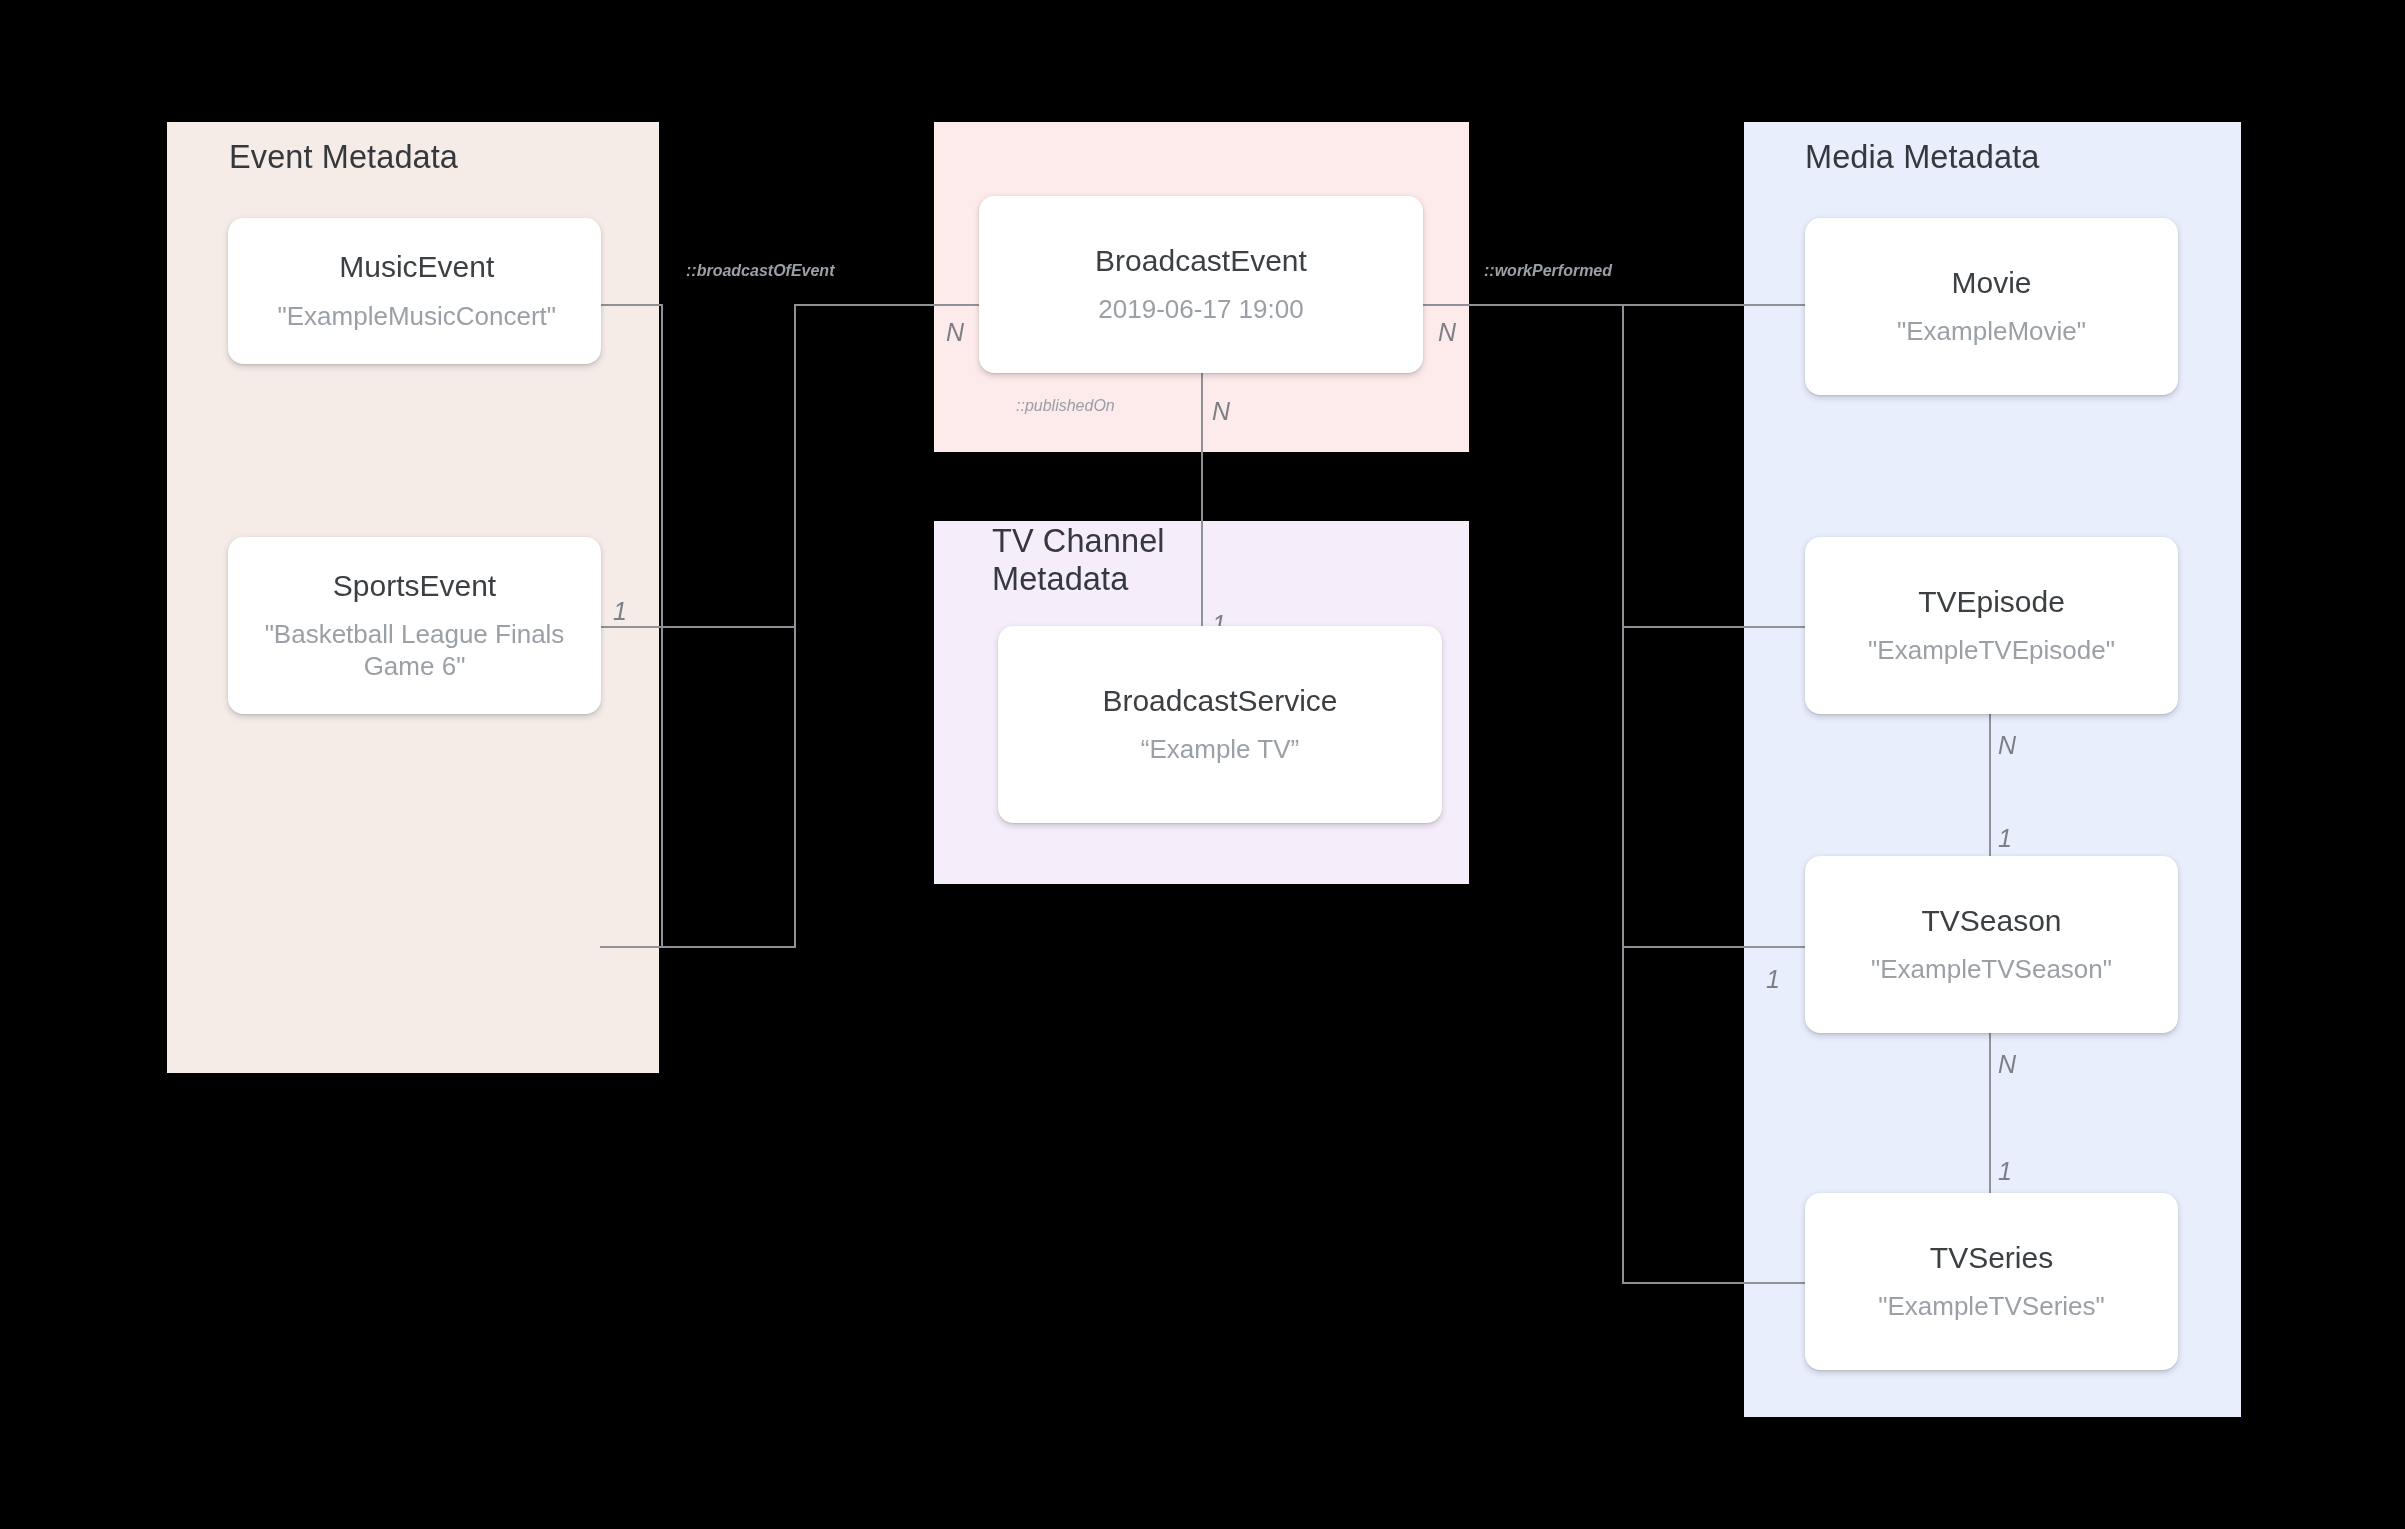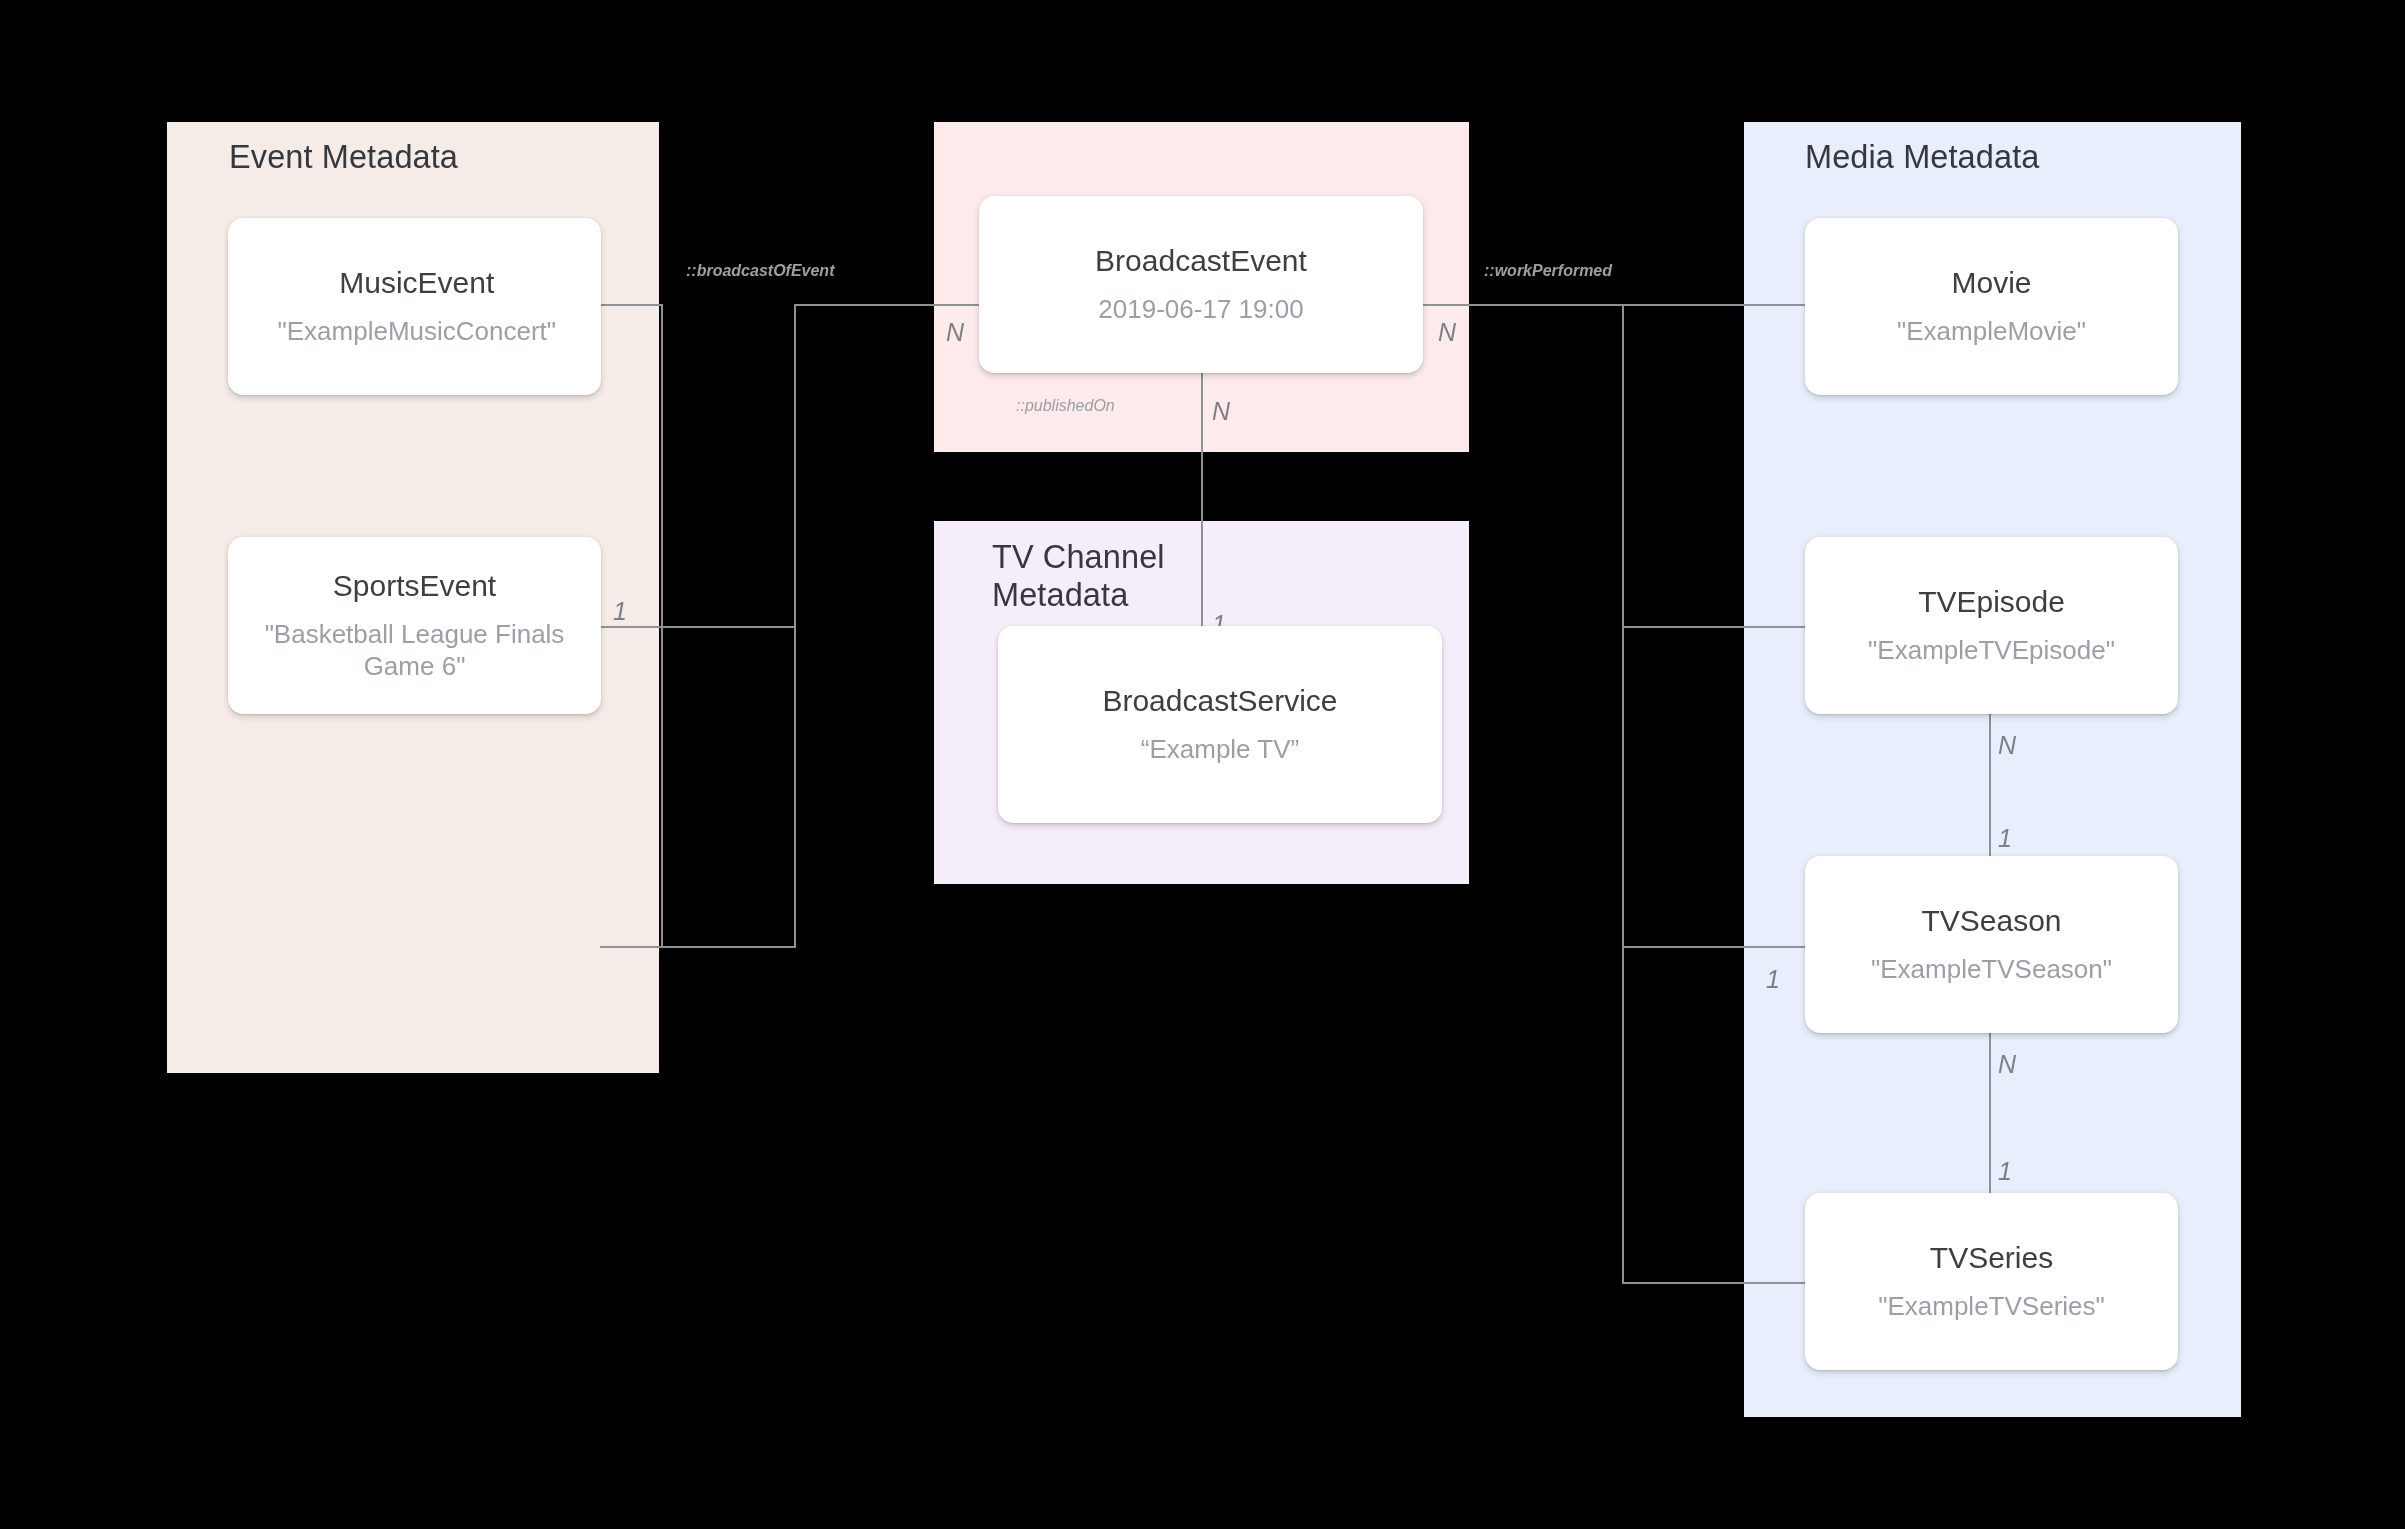--- a/index.html
+++ b/index.html
@@ -85,21 +85,21 @@
 <body>
 
 <div id="canvas">
 
   <div class="group" style="left:167px; top:122px; width:492px; height:951px; background:#f5ece8;"></div>
   <div class="group-title" style="left:229px; top:138px;">Event Metadata</div>
 
   <div class="group" style="left:934px; top:122px; width:535px; height:330px; background:#fdeaea;"></div>
 
   <div class="group" style="left:934px; top:521px; width:535px; height:363px; background:#f6edfb;"></div>
-  <div class="group-title" style="left:992px; top:538px;">TV Channel
+  <div class="group-title" style="left:992px; top:522px;">TV Channel
 Metadata</div>
 
   <div class="group" style="left:1744px; top:122px; width:497px; height:1295px; background:#e8eefc;"></div>
   <div class="group-title" style="left:1805px; top:138px;">Media Metadata</div>
 
   <div class="edge h" style="left:600px; top:304px; width:63px;"></div>
 
   <div class="edge v" style="left:661px; top:304px; height:643px;"></div>
 
   <div class="edge h" style="left:600px; top:946px; width:63px;"></div>
@@ -135,21 +135,21 @@
   <div class="card-label" style="left:1438px; top:318px;">N</div>
   <div class="card-label" style="left:613px; top:597px;">1</div>
   <div class="card-label" style="left:1212px; top:397px;">N</div>
   <div class="card-label" style="left:1212px; top:610px;">1</div>
   <div class="card-label" style="left:1998px; top:731px;">N</div>
   <div class="card-label" style="left:1998px; top:824px;">1</div>
   <div class="card-label" style="left:1766px; top:965px;">1</div>
   <div class="card-label" style="left:1998px; top:1050px;">N</div>
   <div class="card-label" style="left:1998px; top:1157px;">1</div>
 
-  <div class="node" style="left:228px; top:218px; width:373px; height:177px;padding-left:18px;">
+  <div class="node" style="left:228px; top:218px; width:373px; height:146px;padding-left:18px;">
     <div class="node-title">MusicEvent</div>
     <div class="node-sub">"ExampleMusicConcert"</div>
   </div>
 
   <div class="node" style="left:228px; top:537px; width:373px; height:177px;">
     <div class="node-title">SportsEvent</div>
     <div class="node-sub">"Basketball League Finals Game 6"</div>
   </div>
 
 

